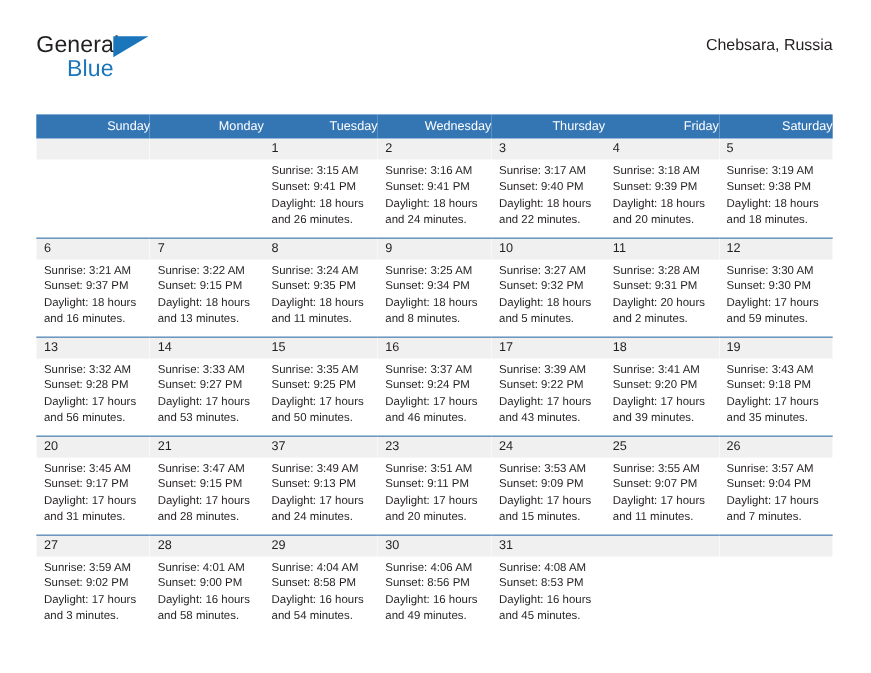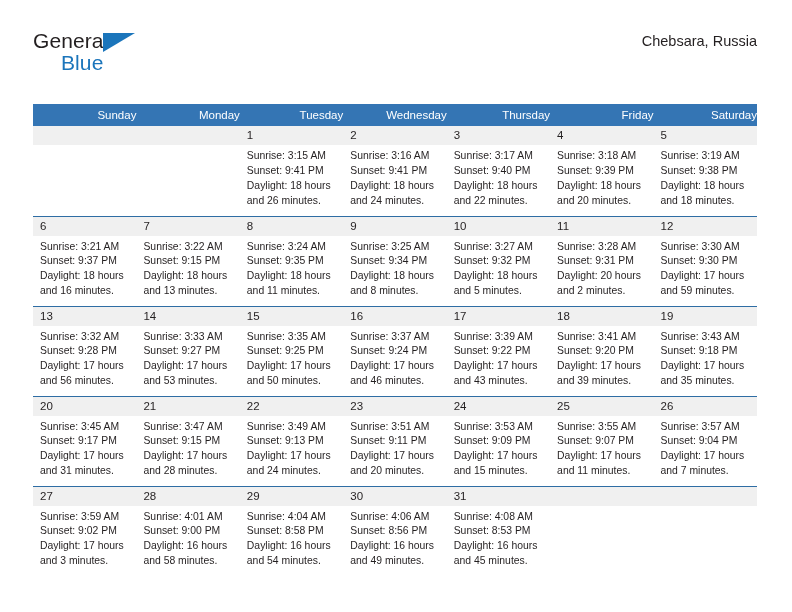--- a/index.html
+++ b/index.html
@@ -345,21 +345,21 @@
           </td>
           <td>
             <div class="daynum">21</div>
             <div class="details">
               <div>Sunrise: 3:47 AM</div>
               <div>Sunset: 9:15 PM</div>
               <div class="daylight">Daylight: 17 hours and 28 minutes.</div>
             </div>
           </td>
           <td>
-            <div class="daynum">22</div>
+            <div class="daynum">37</div>
             <div class="details">
               <div>Sunrise: 3:49 AM</div>
               <div>Sunset: 9:13 PM</div>
               <div class="daylight">Daylight: 17 hours and 24 minutes.</div>
             </div>
           </td>
           <td>
             <div class="daynum">23</div>
             <div class="details">
               <div>Sunrise: 3:51 AM</div>

